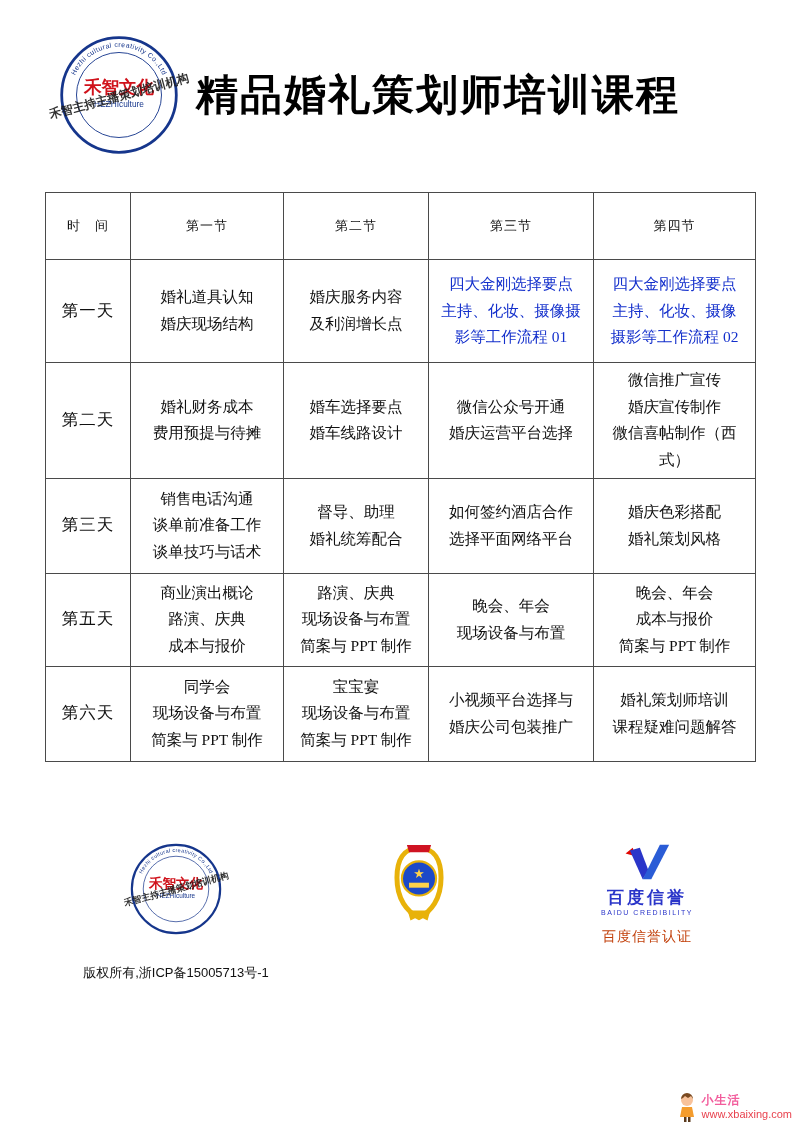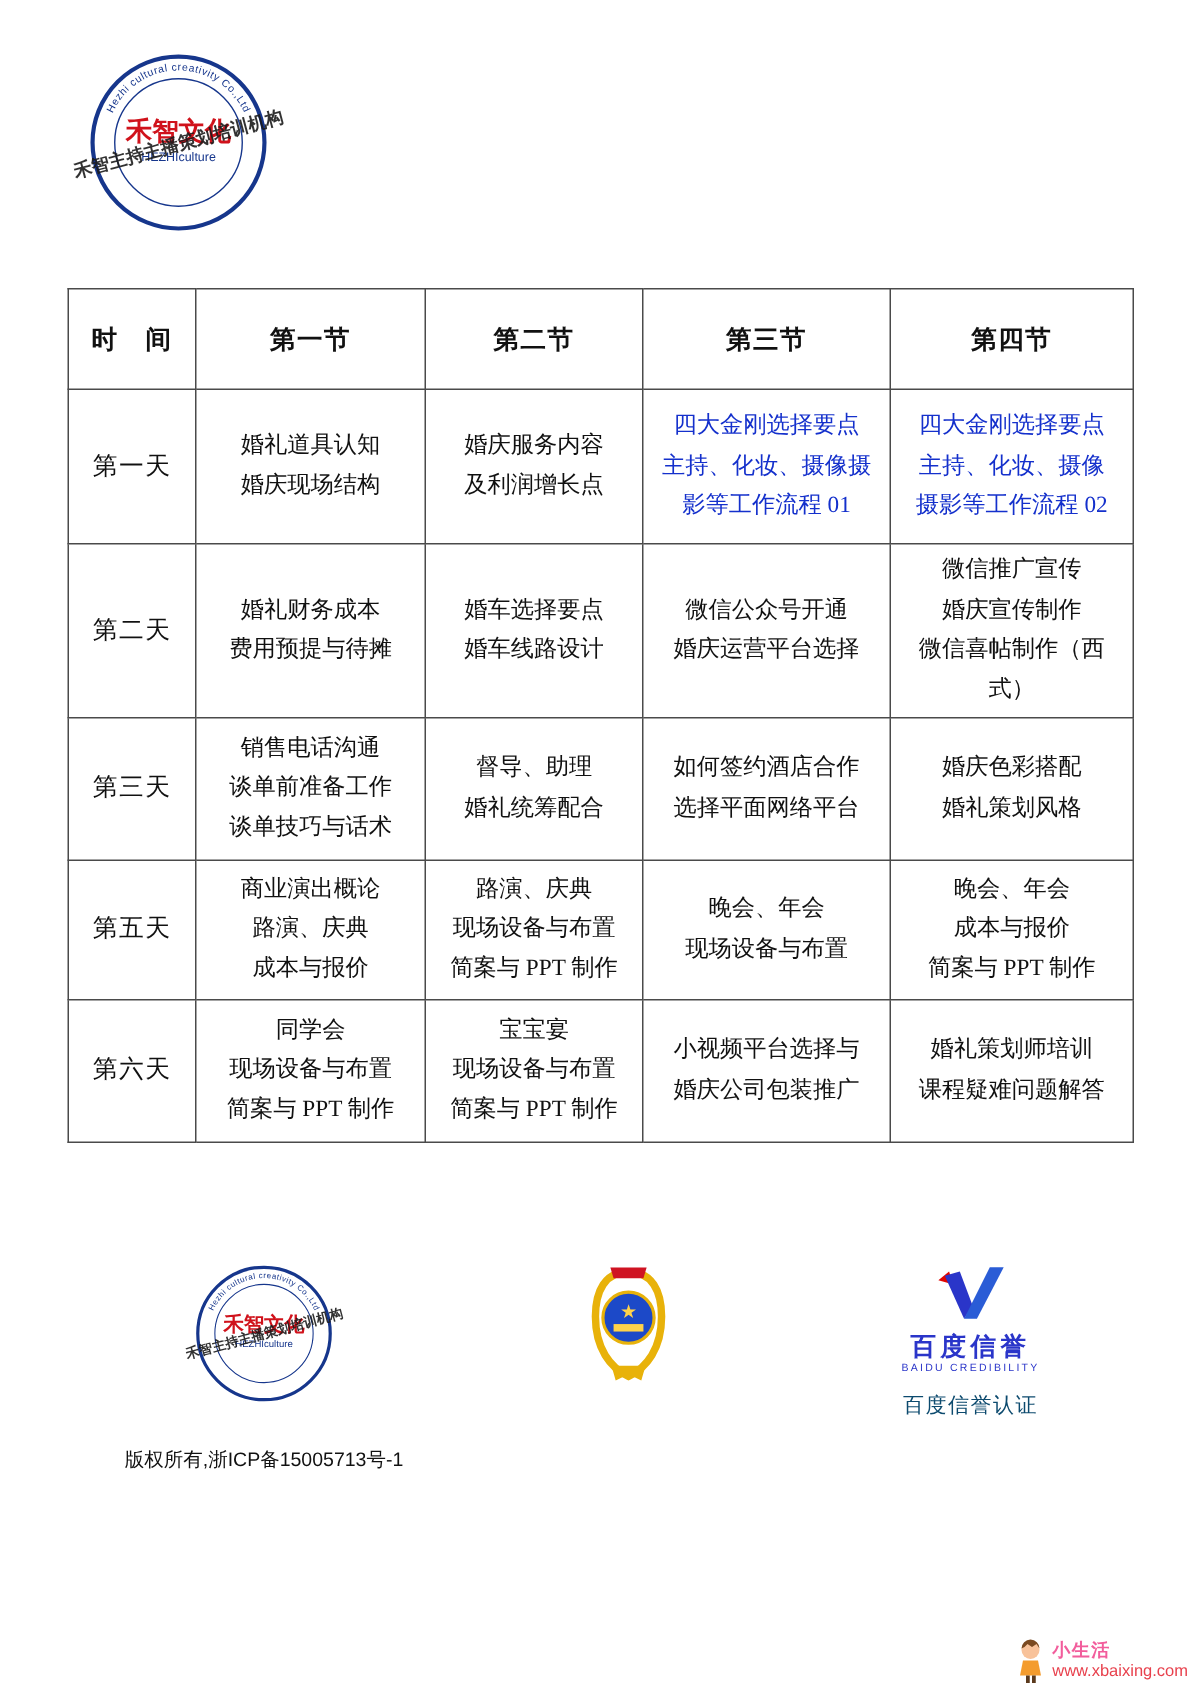--- a/index.html
+++ b/index.html
@@ -39,21 +39,21 @@
 
   
   .table-wrap { margin:36px 45px 0 45px; }
   table.schedule { border-collapse:collapse; width:710px; table-layout:fixed; }
   .schedule th, .schedule td {
     border:1px solid var(--table-border,#4a4a4a);
     text-align:center; vertical-align:middle;
     padding:4px 6px;
   }
   .schedule thead tr { height:67px; }
-  .schedule th { font-size:17px; font-weight:bold; letter-spacing:1px; }
+  .schedule th { font-size:13px; font-weight:normal; letter-spacing:1px; }
   .schedule tbody tr:nth-child(1){ height:103px; }
   .schedule tbody tr:nth-child(2){ height:93px; }
   .schedule tbody tr:nth-child(3){ height:95px; }
   .schedule tbody tr:nth-child(4){ height:93px; }
   .schedule tbody tr:nth-child(5){ height:95px; }
   .schedule tbody tr:nth-child(6){ height:100px; }
   .schedule td { font-size:15.5px; line-height:1.72; }
   .schedule td.day { font-size:16.5px; letter-spacing:1px; }
   .schedule td.cell { white-space:pre-line; }
   .schedule td.blue { color:var(--link-blue,#1430cc); }
@@ -73,21 +73,21 @@
     font-family:"Liberation Sans",sans-serif; letter-spacing:.5px;
   }
   .badge-svg { width:64px; height:80px; display:block; }
   .baidu-block { display:flex; flex-direction:column; align-items:center; }
   .baidu-v { width:48px; height:40px; display:block; }
   .baidu-cn {
     margin-top:4px; color:var(--baidu-blue,#2a35c9); font-weight:bold;
     font-size:17px; letter-spacing:3px; font-family:"Liberation Sans",sans-serif;text-align:center;
   }
   .baidu-en { font-size:7px; letter-spacing:1.5px; color:var(--baidu-blue,#2a35c9); font-family:"Liberation Sans",sans-serif; }
-  .baidu-cert { margin-top:12px; font-size:14px; color:#0c4a6e; font-family:Liberation Serif, serif; letter-spacing:1px; }
+  .baidu-cert { margin-top:12px; font-size:14px; color:#c2410c; font-family:Liberation Serif, serif; letter-spacing:1px; }
 
   
   .watermark {
     position:absolute; right:8px; bottom:6px;
     display:flex; align-items:center; gap:4px;
   }
   .mascot { width:22px; height:30px; display:block; }
   .wm-text { display:flex; flex-direction:column; line-height:1.1; }
   .wm-name {
     color:var(--watermark-pink,#f25d9c); font-weight:bold; font-size:12px;
@@ -113,20 +113,21 @@
 
 <div class="page">
 
   <div class="header">
     <div class="logo-wrap large">
       <svg class="logo-svg">
         <use href="#hezhi-logo"></use>
       </svg>
       <div class="logo-overlay">禾智主持主播策划培训机构</div>
     </div>
+    <h1 class="page-title">精品婚礼策划师培训课程</h1>
   </div>
 
   <div class="table-wrap">
     <table class="schedule">
       <colgroup>
         <col style="width:85px">
           <col style="width:153px">
           <col style="width:145px">
         <col style="width:165px">
           <col style="width:162px">

